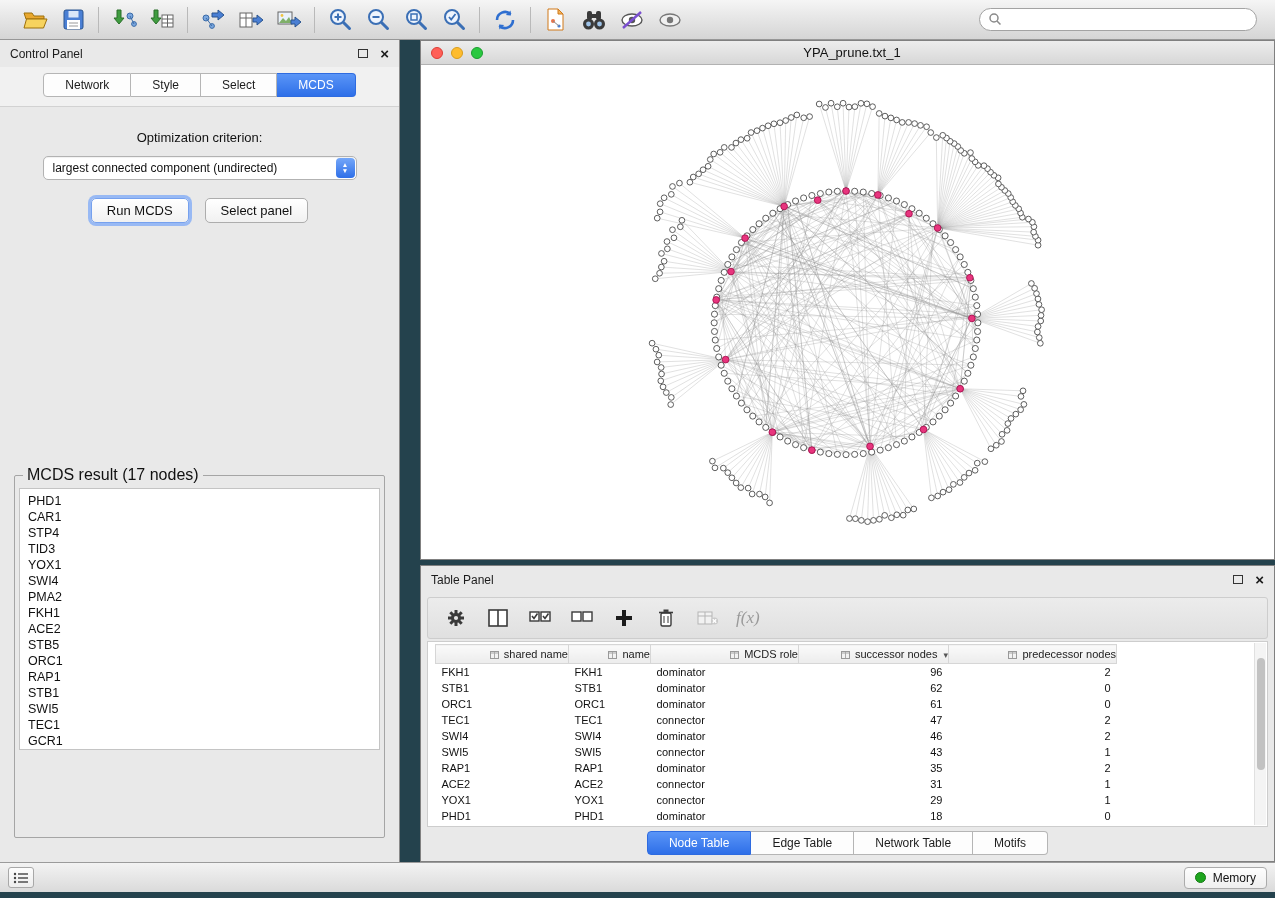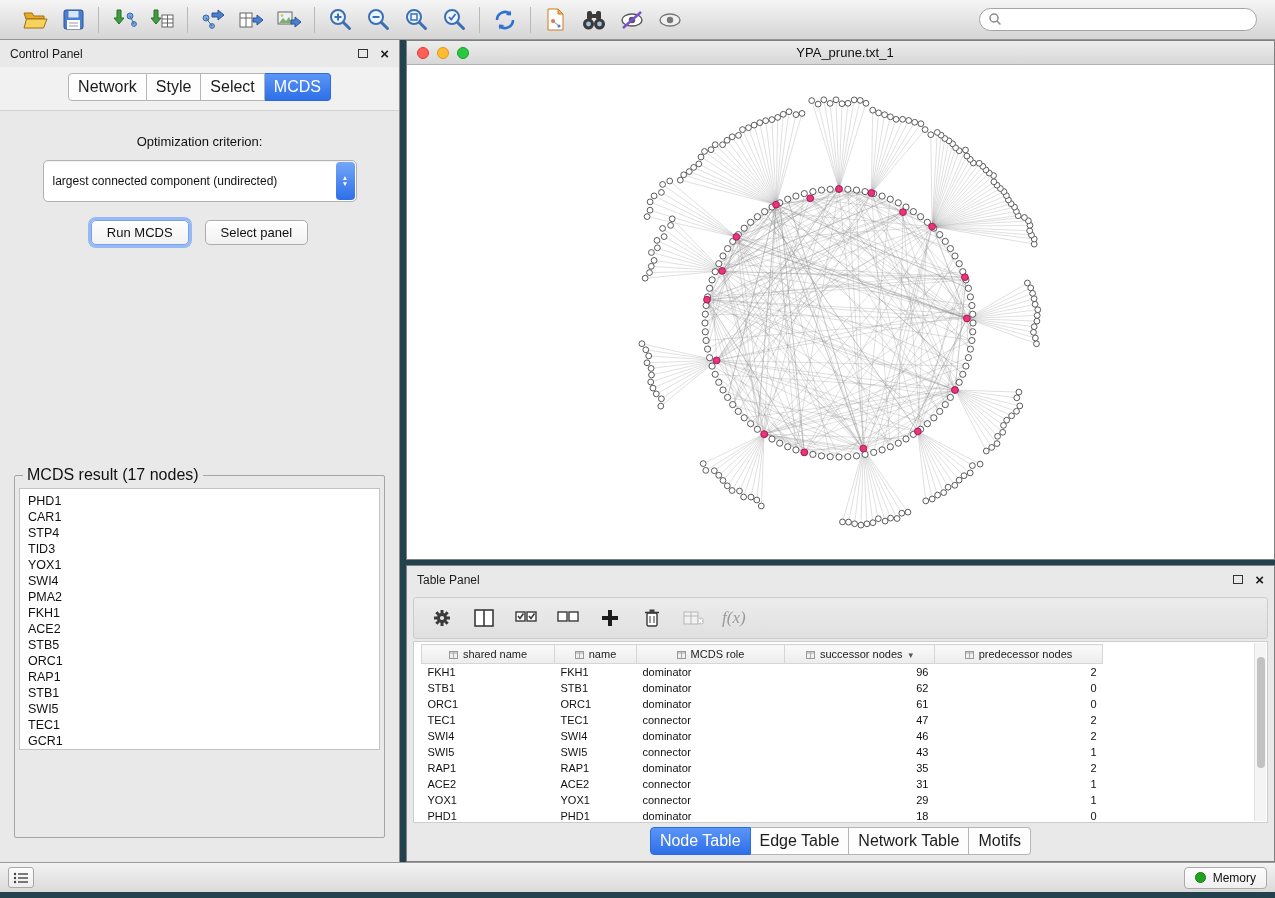--- a/index.html
+++ b/index.html
@@ -15,40 +15,40 @@
   .tb-sep { width: 1px; height: 26px; background: #b9b9b9; }
   .tb-btn { width: 36px; height: 32px; display: flex; align-items: center; justify-content: center;
             background: transparent; border: none; border-radius: 4px; cursor: default; }
   .search-wrap { margin-left: auto; position: relative; margin-right: 8px; }
   .search-input { width: 278px; height: 23px; border-radius: 12px; border: 1px solid #a3a3a3;
                   background: #fff; padding: 0 10px 0 26px; font-size: 12px; outline: none;
                   font-family: "Liberation Sans", sans-serif; }
   .search-glyph { position: absolute; left: 9px; top: 4px; }
 
   
-  .main { flex: 1 1 auto; display: flex; gap: 6px; background: #24424d; min-height: 0; }
+  .main { flex: 1 1 auto; display: flex; gap: 20px; background: #24424d; min-height: 0; }
 
   
   .control-panel { width: 400px; flex: 0 0 400px; background: #e9e9e9; display: flex; flex-direction: column;
                    border-right: 1px solid #8a8a8a; }
   .panel-header { height: 27px; flex: 0 0 auto; display: flex; align-items: center; padding: 0 10px;
                   font-size: 12px; color: #1c1c1c; }
   .panel-header .ph-spacer { flex: 1; }
   .float-icon { width: 10px; height: 9px; border: 1.5px solid #333; display: inline-block; margin-right: 12px; }
   .close-icon { font-size: 15px; font-weight: bold; color: #1c1c1c; line-height: 12px; }
   .cp-tabbar { display: flex; justify-content: center; padding: 6px 0 9px; background: #f1f1f1;
                box-shadow: 0 1px 0 #d2d2d2; }
-  .seg { border: 1px solid #b5b5b5; border-left-width: 0; background: #fdfdfd; font-size: 16px;
-         padding: 4px 9px; color: #1c1c1c; font-family: "Liberation Sans", sans-serif; cursor: default; }
+  .seg { border: 1px solid #b5b5b5; border-left-width: 0; background: #fdfdfd; font-size: 12px;
+         padding: 4px 21px; color: #1c1c1c; font-family: "Liberation Sans", sans-serif; cursor: default; }
   .seg:first-child { border-left-width: 1px; border-radius: 4px 0 0 4px; }
   .seg:last-child { border-radius: 0 4px 4px 0; }
   .seg.active { background: linear-gradient(#5a95f7, #2e6fe8); border-color: #2e6be0; color: #fff; }
   .cp-content { flex: 1; display: flex; flex-direction: column; padding: 8px 14px 0; min-height: 0; }
   .opt-label { text-align: center; font-size: 13px; color: #111; margin: 16px 0 11px; }
-  .dropdown { margin: 0 auto; width: 314px; height: 42px; background: #fff; border: 1px solid #b2b2b2;
+  .dropdown { margin: 0 auto; width: 314px; height: 24px; background: #fff; border: 1px solid #b2b2b2;
               border-radius: 5px; display: flex; align-items: center; font-size: 12px; color: #111;
               padding-left: 9px; position: relative; box-shadow: inset 0 1px 1px rgba(0,0,0,.06); }
   .dd-stepper { position: absolute; right: 1px; top: 1px; bottom: 1px; width: 19px;
                 background: linear-gradient(#74a7f9, #2e6fe8); border-radius: 4px; color: #fff;
                 display: flex; flex-direction: column; align-items: center; justify-content: center;
                 font-size: 6.5px; line-height: 6.5px; }
   .btn-row { display: flex; justify-content: center; gap: 16px; margin: 18px 0 0; }
   .btn { font-size: 13px; color: #111; padding: 4px 15px; background: linear-gradient(#ffffff, #f1f1f1);
          border: 1px solid #adadad; border-radius: 5px; font-family: "Liberation Sans", sans-serif; cursor: default; }
   .btn.focused { box-shadow: 0 0 0 3px rgba(101, 155, 250, .62); border-color: #76a1ee; }
@@ -82,21 +82,21 @@
                 border: 1px solid #cdcdcd; border-radius: 3px; display: flex; align-items: center;
                 gap: 14px; padding: 0 14px; }
   .tp-btn { width: 28px; height: 28px; display: flex; align-items: center; justify-content: center;
             border: none; background: transparent; cursor: default; }
   .fx { font-family: "Liberation Serif", serif; font-style: italic; font-size: 17px; color: #9a9a9a; }
   .tp-table-wrap { flex: 1 1 auto; margin: 2px 6px 0; background: #fff; border: 1px solid #cdcdcd;
                    position: relative; overflow: hidden; }
   table.node-table { border-collapse: collapse; table-layout: fixed; font-size: 11px; margin-left: 7px; margin-top: 2px; }
   table.node-table th { background: linear-gradient(#fafafa, #ececec); border: 1px solid #d6d6d6;
                         font-weight: normal; height: 19px; font-size: 11px; color: #222;
-                        text-align: center; white-space: nowrap; overflow: hidden; }
+                        text-align: right; white-space: nowrap; overflow: hidden; }
   table.node-table td { height: 16px; padding: 0 6px; color: #111; white-space: nowrap; overflow: hidden; }
   td.num { text-align: right; }
   td.num-s { padding-right: 16px; }
   .hdr-grid { display: inline-block; width: 9px; height: 8px; border: 1px solid #999;
               background: linear-gradient(to right, transparent 3px, #aaa 3px, #aaa 4px, transparent 4px),
                           linear-gradient(to bottom, #ccc 2px, transparent 2px);
               margin-right: 5px; vertical-align: middle; }
   .hdr-caret { color: #555; font-size: 9px; margin-left: 6px; }
   .tp-scrollbar { position: absolute; right: 1px; top: 1px; bottom: 1px; width: 12px; background: #f4f4f4;
                   border-left: 1px solid #e0e0e0; }

